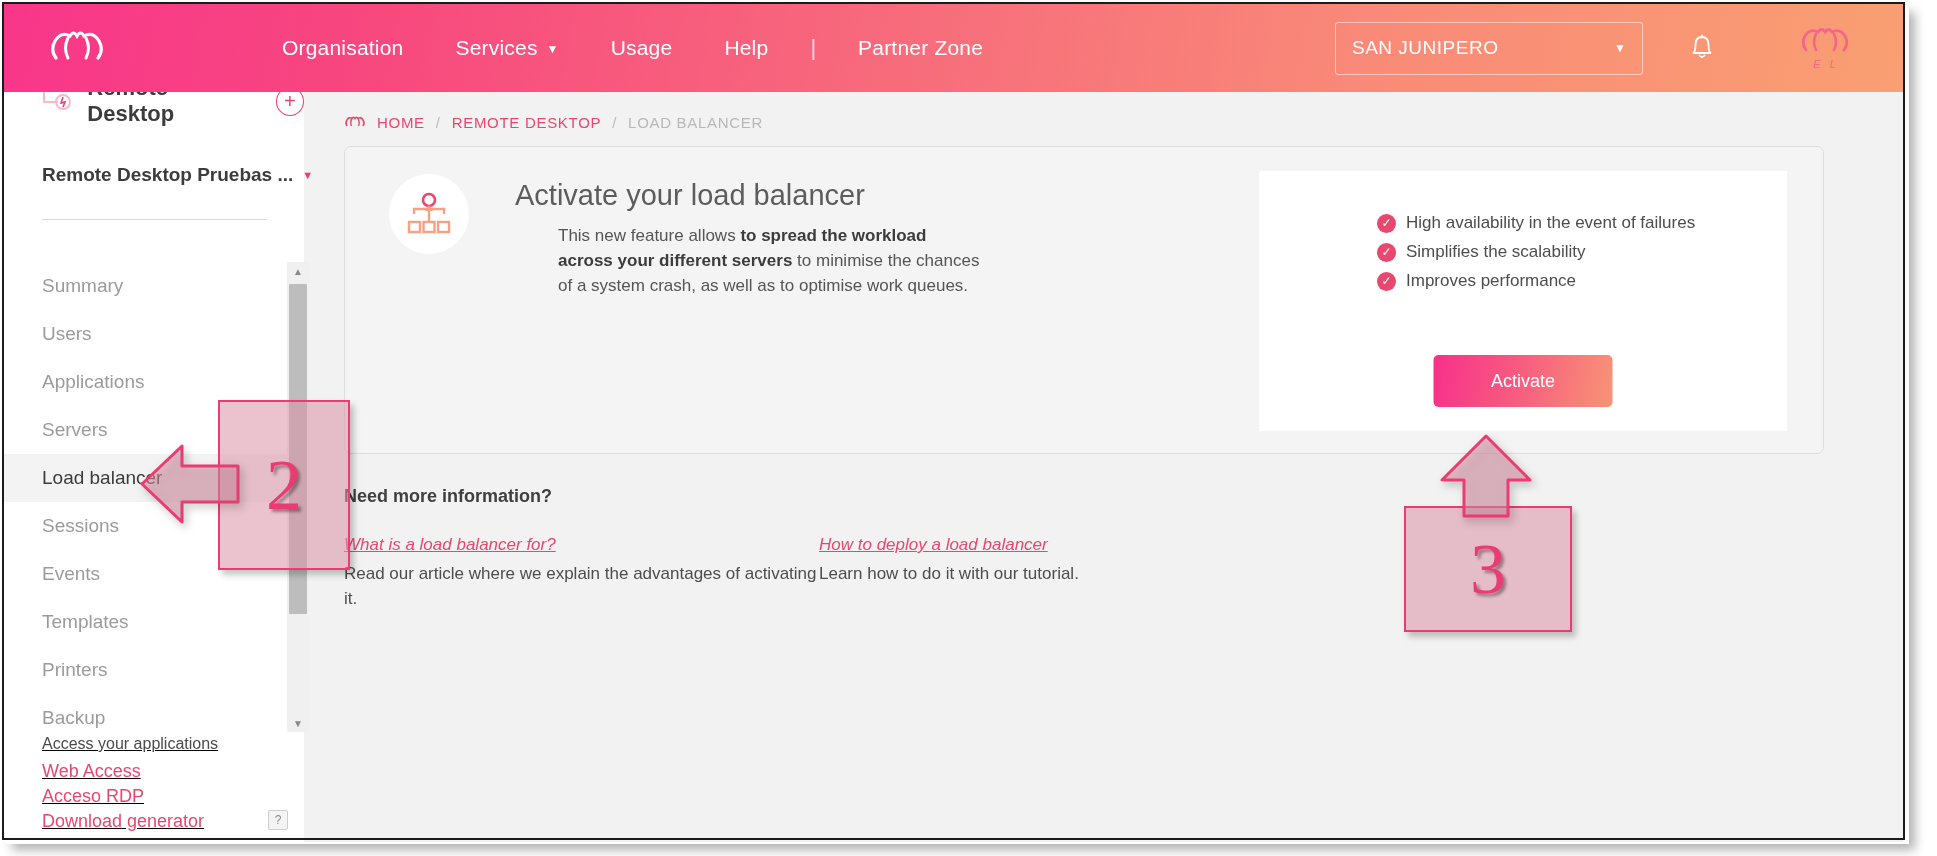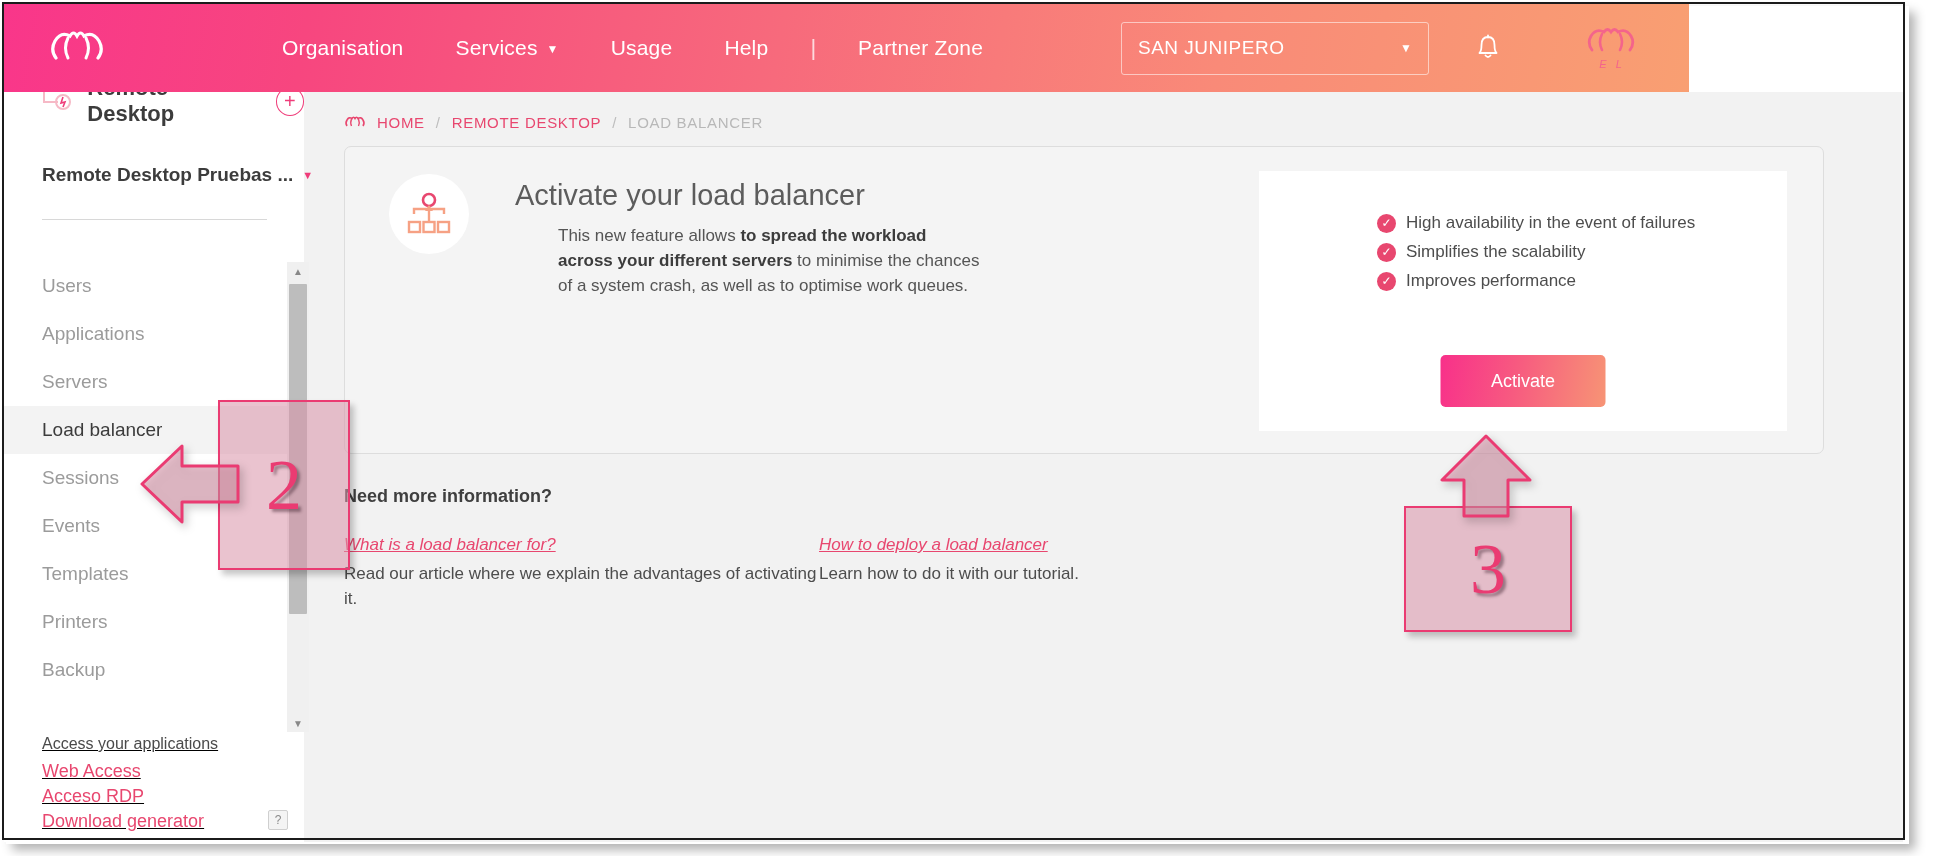--- a/index.html
+++ b/index.html
@@ -33,21 +33,21 @@
     width: 1903px; height: 838px;
     box-shadow: 6px 6px 10px rgba(0,0,0,0.30);
     z-index: 1;
     pointer-events: none;
   }
 
   
   .topnav {
     position: absolute;
     left: 4px; top: 4px;
-    width: 1685px; height: 88px;
+    width: 1899px; height: 88px;
     background: linear-gradient(100deg, #f9368a 0%, #f7467f 18%, #f76a7c 46%, #f98a78 72%, #f99f72 100%);
     display: flex;
     align-items: center;
     z-index: 30;
   }
 
   .brand-logo {
     margin-left: 44px;
     width: 58px; height: 40px;
     display: flex; align-items: center; justify-content: center;
@@ -356,21 +356,21 @@
     display:flex; align-items:center; justify-content:center;
     margin-right: 10px;
     flex: 0 0 auto;
     line-height:1;
   }
   .activate-btn {
     position: absolute;
     left: 50%;
     transform: translateX(-50%);
     bottom: 24px;
-    width: 165px; height: 52px;
+    width: 179px; height: 52px;
     border-radius: 5px;
     border: none;
     background: linear-gradient(100deg, #f8308a 0%, #f75a80 45%, #f79475 100%);
     color: #ffffff;
     font-size: 18px;
     font-family: "Liberation Sans", sans-serif;
     cursor: pointer;
   }
 
   
@@ -525,20 +525,23 @@
 
     <div class="sb-group">
       <span class="sb-group-name">Remote Desktop Pruebas ...</span>
       <span class="sb-group-caret">▼</span>
     </div>
 
     <div class="sb-divider"></div>
 
     <div class="sb-menu">
       <div class="sb-item">
+          <span>Summary</span>
+        </div>
+      <div class="sb-item">
           <span>Users</span>
         </div>
       <div class="sb-item">
           <span>Applications</span>
         </div>
       <div class="sb-item">
           <span>Servers</span>
         </div>
       <div class="sb-item active">
           <span>Load balancer</span>

